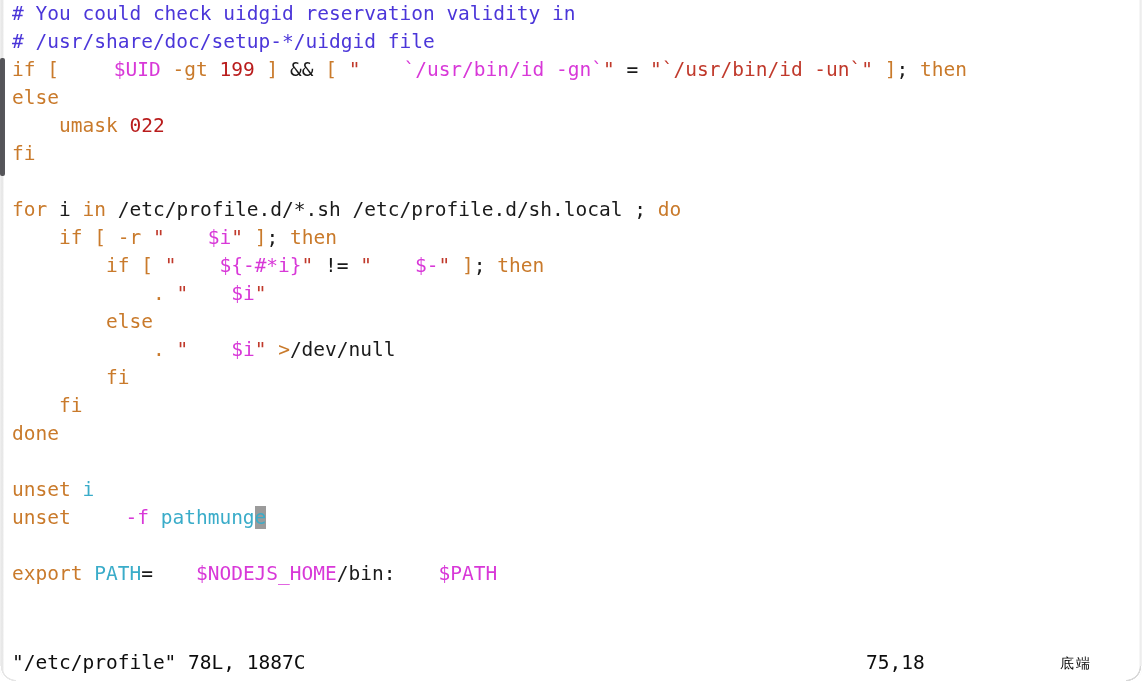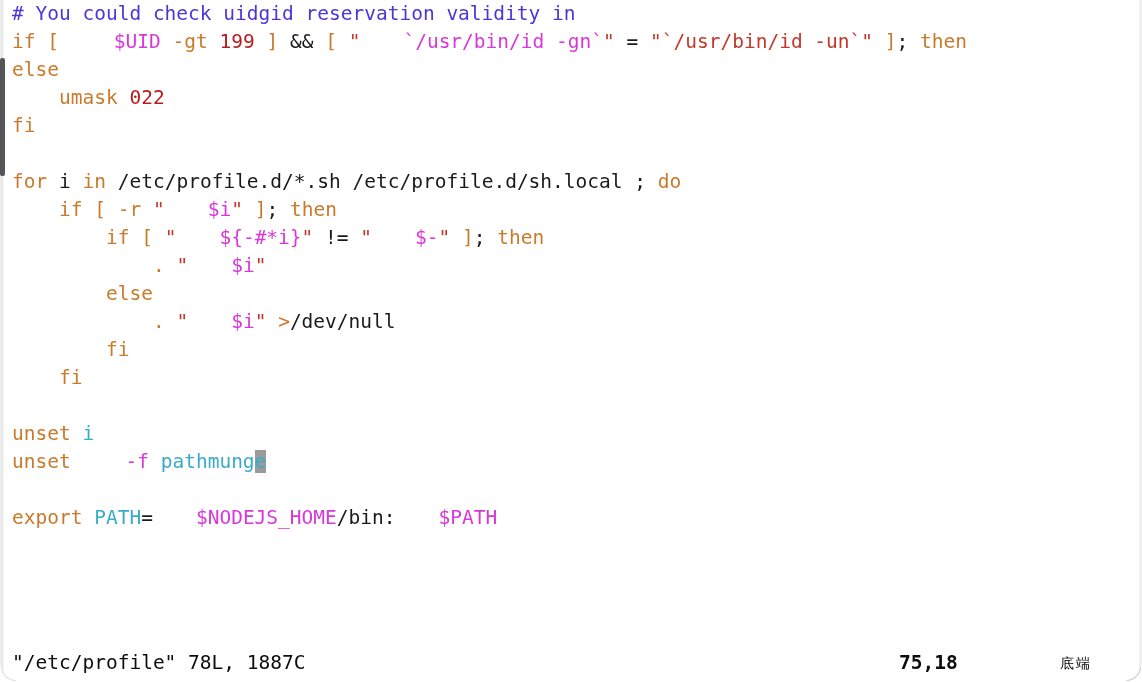--- a/index.html
+++ b/index.html
@@ -122,23 +122,22 @@
     white-space: pre;
     font-family: "DejaVu Sans Mono", "Liberation Mono", monospace;
   }
   #status-file {
     position: absolute;
     left: 12px;
     top: 0;
   }
   #status-position {
     position: absolute;
-    left: 899px;
-    top: 0;
-    font-weight: bold;
+    left: 866px;
+    top: 0;
   }
   #status-scroll {
     position: absolute;
     left: 1060px;
     top: 0;
     font-family: "DejaVu Sans", "Liberation Sans", sans-serif;
     font-size: 14px;
     letter-spacing: 2px;
   }
 
@@ -171,33 +170,35 @@
 
   <div id="window-left-edge"></div>
   <div id="window-right-edge"></div>
 
   <div id="scrollbar-track">
     <div id="scrollbar-thumb"></div>
   </div>
 
   <div id="code-area">
       <div class="code-line"><span class="tok-comment"># You could check uidgid reservation validity in</span></div>
+      <div class="code-line"><span class="tok-comment"># /usr/share/doc/setup-*/uidgid file</span></div>
       <div class="code-line"><span class="tok-keyword">if</span><span class="tok-plain"> </span><span class="tok-keyword">[</span><span class="tok-plain"> </span><span class="tok-var">$UID</span><span class="tok-plain"> </span><span class="tok-keyword">-gt</span><span class="tok-plain"> </span><span class="tok-number">199</span><span class="tok-plain"> </span><span class="tok-keyword">]</span><span class="tok-plain"> </span><span class="tok-op">&amp;&amp;</span><span class="tok-plain"> </span><span class="tok-keyword">[</span><span class="tok-plain"> </span><span class="tok-string">"</span><span class="tok-var">`/usr/bin/id -gn`</span><span class="tok-string">"</span><span class="tok-plain"> </span><span class="tok-op">=</span><span class="tok-plain"> </span><span class="tok-string">"`/usr/bin/id -un`"</span><span class="tok-plain"> </span><span class="tok-keyword">]</span><span class="tok-op">;</span><span class="tok-plain"> </span><span class="tok-keyword">then</span></div>
       <div class="code-line"><span class="tok-keyword">else</span></div>
       <div class="code-line"><span class="tok-plain">    </span><span class="tok-keyword">umask</span><span class="tok-plain"> </span><span class="tok-number">022</span></div>
       <div class="code-line"><span class="tok-keyword">fi</span></div>
       <div class="code-line">&nbsp;</div>
       <div class="code-line"><span class="tok-keyword">for</span><span class="tok-plain"> </span><span class="tok-plain">i</span><span class="tok-plain"> </span><span class="tok-keyword">in</span><span class="tok-plain"> </span><span class="tok-plain">/etc/profile.d/*.sh /etc/profile.d/sh.local</span><span class="tok-plain"> </span><span class="tok-op">;</span><span class="tok-plain"> </span><span class="tok-keyword">do</span></div>
       <div class="code-line"><span class="tok-plain">    </span><span class="tok-keyword">if</span><span class="tok-plain"> </span><span class="tok-keyword">[</span><span class="tok-plain"> </span><span class="tok-keyword">-r</span><span class="tok-plain"> </span><span class="tok-string">"</span><span class="tok-var">$i</span><span class="tok-string">"</span><span class="tok-plain"> </span><span class="tok-keyword">]</span><span class="tok-op">;</span><span class="tok-plain"> </span><span class="tok-keyword">then</span></div>
       <div class="code-line"><span class="tok-plain">        </span><span class="tok-keyword">if</span><span class="tok-plain"> </span><span class="tok-keyword">[</span><span class="tok-plain"> </span><span class="tok-string">"</span><span class="tok-var">${-#*i}</span><span class="tok-string">"</span><span class="tok-plain"> </span><span class="tok-op">!=</span><span class="tok-plain"> </span><span class="tok-string">"</span><span class="tok-var">$-</span><span class="tok-string">"</span><span class="tok-plain"> </span><span class="tok-keyword">]</span><span class="tok-op">;</span><span class="tok-plain"> </span><span class="tok-keyword">then</span></div>
       <div class="code-line"><span class="tok-plain">            </span><span class="tok-keyword">.</span><span class="tok-plain"> </span><span class="tok-string">"</span><span class="tok-var">$i</span><span class="tok-string">"</span></div>
       <div class="code-line"><span class="tok-plain">        </span><span class="tok-keyword">else</span></div>
       <div class="code-line"><span class="tok-plain">            </span><span class="tok-keyword">.</span><span class="tok-plain"> </span><span class="tok-string">"</span><span class="tok-var">$i</span><span class="tok-string">"</span><span class="tok-plain"> </span><span class="tok-keyword">&gt;</span><span class="tok-plain">/dev/null</span></div>
       <div class="code-line"><span class="tok-plain">        </span><span class="tok-keyword">fi</span></div>
       <div class="code-line"><span class="tok-plain">    </span><span class="tok-keyword">fi</span></div>
+      <div class="code-line"><span class="tok-keyword">done</span></div>
       <div class="code-line">&nbsp;</div>
       <div class="code-line"><span class="tok-keyword">unset</span><span class="tok-plain"> </span><span class="tok-ident">i</span></div>
       <div class="code-line"><span class="tok-keyword">unset</span><span class="tok-plain"> </span><span class="tok-var">-f</span><span class="tok-plain"> </span><span class="tok-ident">pathmung</span><span class="tok-ident cursor-block">e</span></div>
       <div class="code-line">&nbsp;</div>
       <div class="code-line"><span class="tok-keyword">export</span><span class="tok-plain"> </span><span class="tok-ident">PATH</span><span class="tok-plain">=</span><span class="tok-var">$NODEJS_HOME</span><span class="tok-plain">/bin:</span><span class="tok-var">$PATH</span></div>
     </div>
 
   <div id="status-bar">
     <span id="status-file">"/etc/profile" 78L, 1887C</span>
     <span id="status-position">75,18</span>

